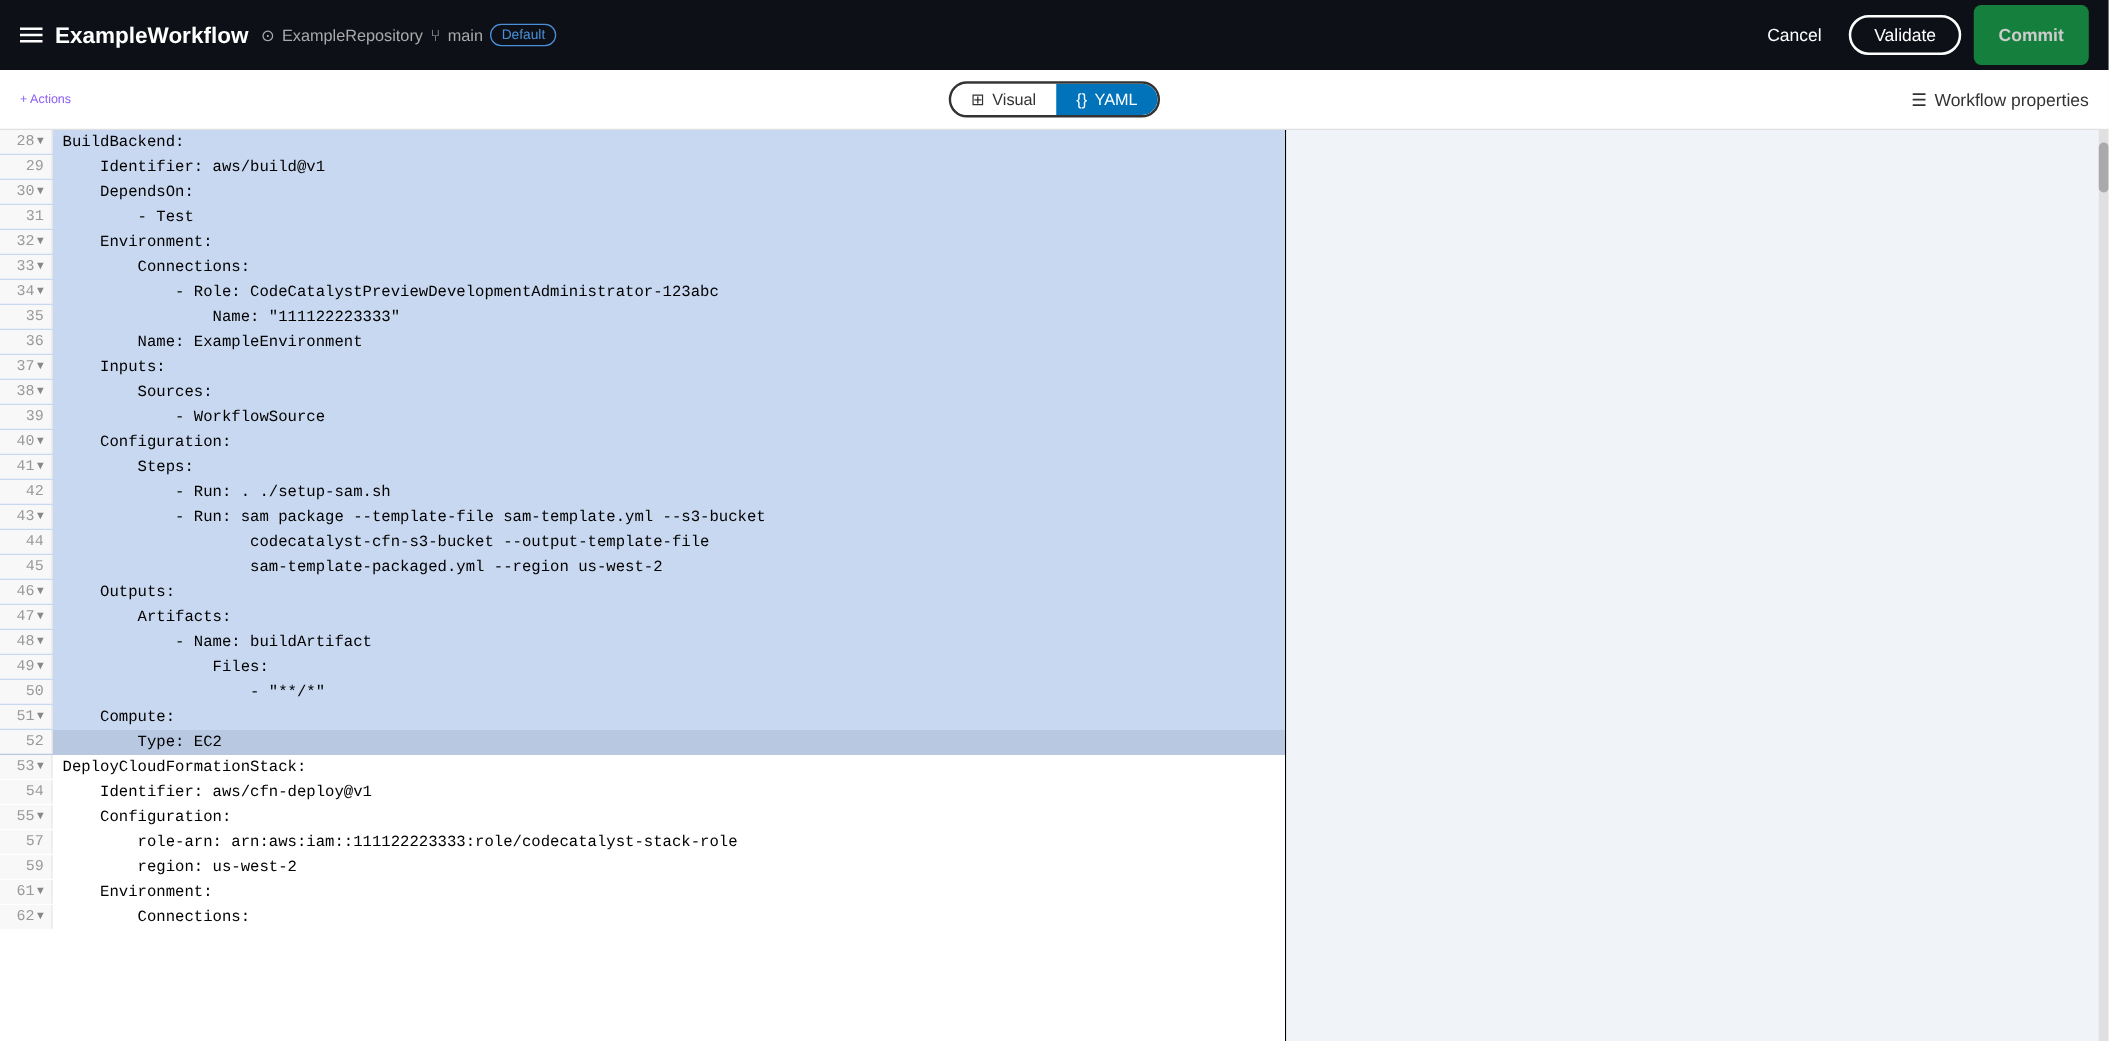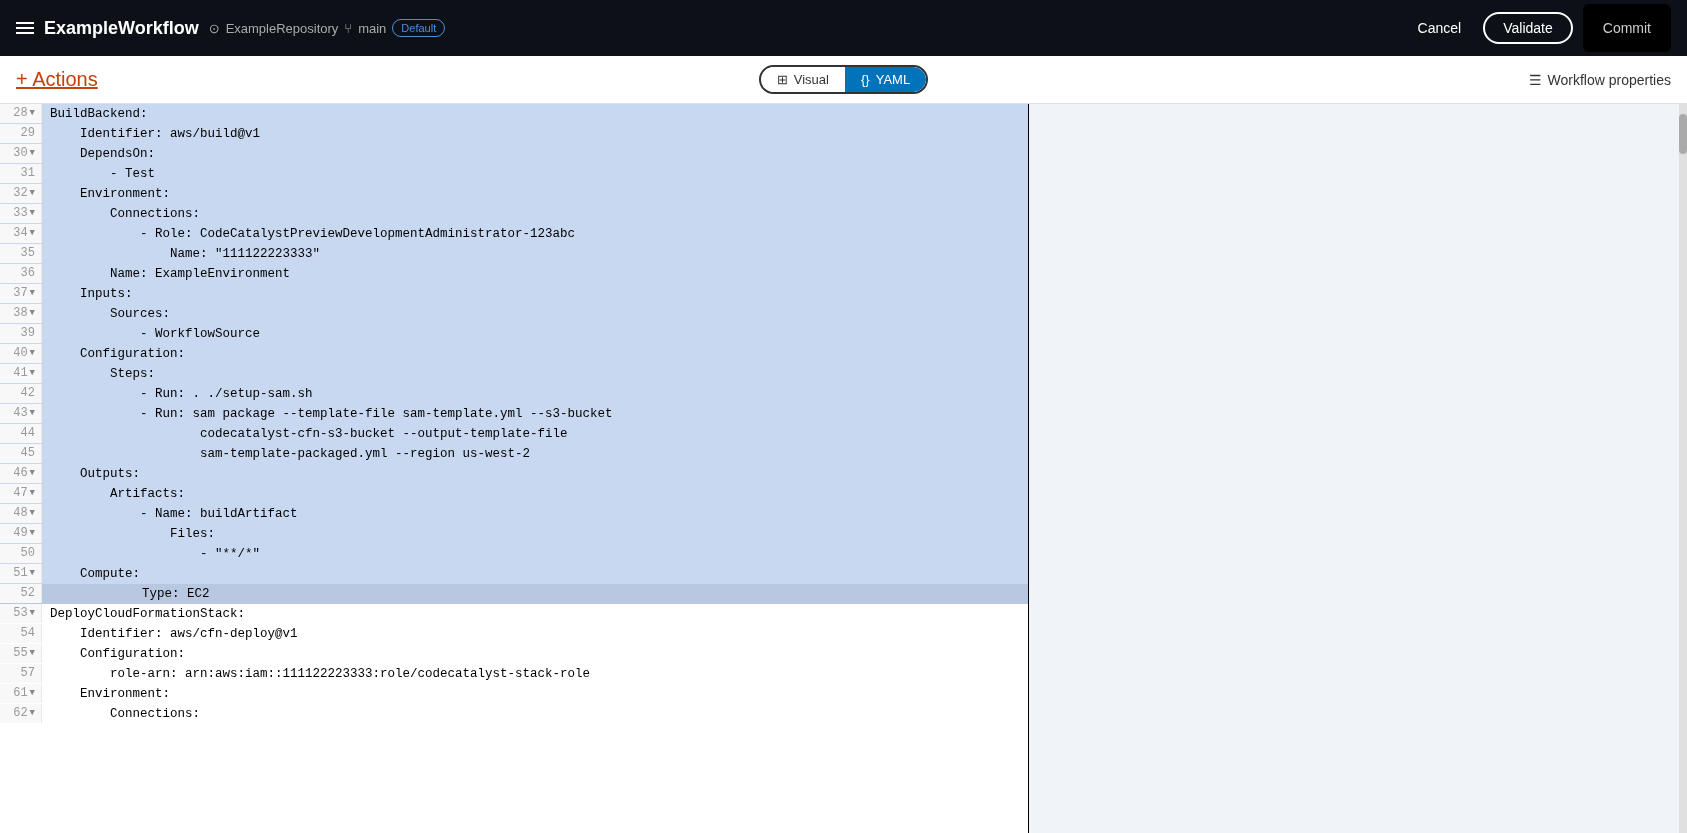--- a/index.html
+++ b/index.html
@@ -41,51 +41,50 @@
       background: transparent;
       color: #fff;
       border: 2px solid #fff;
       border-radius: 20px;
       font-size: 14px;
       cursor: pointer;
       padding: 6px 18px;
       font-weight: 500;
     }
     .btn-commit {
-      background: #000000;
+      background: #15803d;
       color: #ccc;
       border: none;
       border-radius: 6px;
       font-size: 14px;
       cursor: pointer;
       padding: 16px 20px;
-      font-weight: 400;
+      font-weight: 700;
     }
 
     
     .toolbar {
       display: flex;
       align-items: center;
       background: #fff;
       border-bottom: 1px solid #e0e0e0;
       height: 48px;
       padding: 0 16px;
     }
     .toolbar-left { flex: 1; }
     .actions-btn {
       display: flex;
       align-items: center;
       gap: 6px;
       background: transparent;
       border: none;
-      font-size: 20px;
-      cursor: pointer;
-      color: #c2410c;
+      font-size: 10px;
+      cursor: pointer;
+      color: #8b5cf6;
       font-weight: 500;
-      text-decoration: underline;
     }
     .toolbar-center { display: flex; align-items: center; gap: 0; }
     .view-toggle {
       display: flex;
       border: 2px solid #333;
       border-radius: 20px;
       overflow: hidden;
     }
     .toggle-btn {
       display: flex;
@@ -168,21 +167,20 @@
       white-space: pre;
       flex: 1;
     }
 
     .line-highlighted {
       background: #c8d8f0;
     }
 
     .line-current {
       background: #b8c8e0;
-      gap: 32px;
     }
 
     .line-normal {
       background: #fff;
     }
 
     
     .right-panel {
       width: 650px;
       background: #f0f4f8;
@@ -447,20 +445,26 @@
         <div class="line-content">    Configuration:</div>
       </div>
       <div class="code-line line-normal">
         <div class="line-number">
           <span>57</span>
         </div>
         <div class="line-content">        role-arn: arn:aws:iam::111122223333:role/codecatalyst-stack-role</div>
       </div>
       <div class="code-line line-normal">
         <div class="line-number">
+          <span>59</span>
+        </div>
+        <div class="line-content">        region: us-west-2</div>
+      </div>
+      <div class="code-line line-normal">
+        <div class="line-number">
           <span>61</span>
           <span class="fold-arrow">▼</span>
         </div>
         <div class="line-content">    Environment:</div>
       </div>
       <div class="code-line line-normal">
         <div class="line-number">
           <span>62</span>
           <span class="fold-arrow">▼</span>
         </div>

